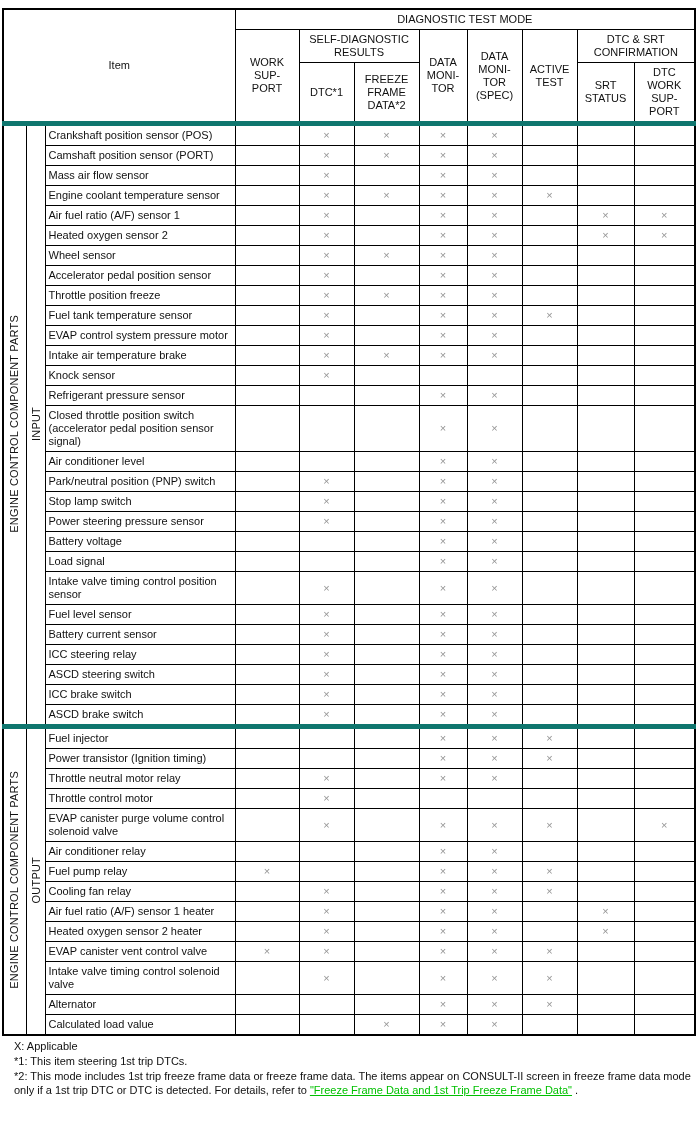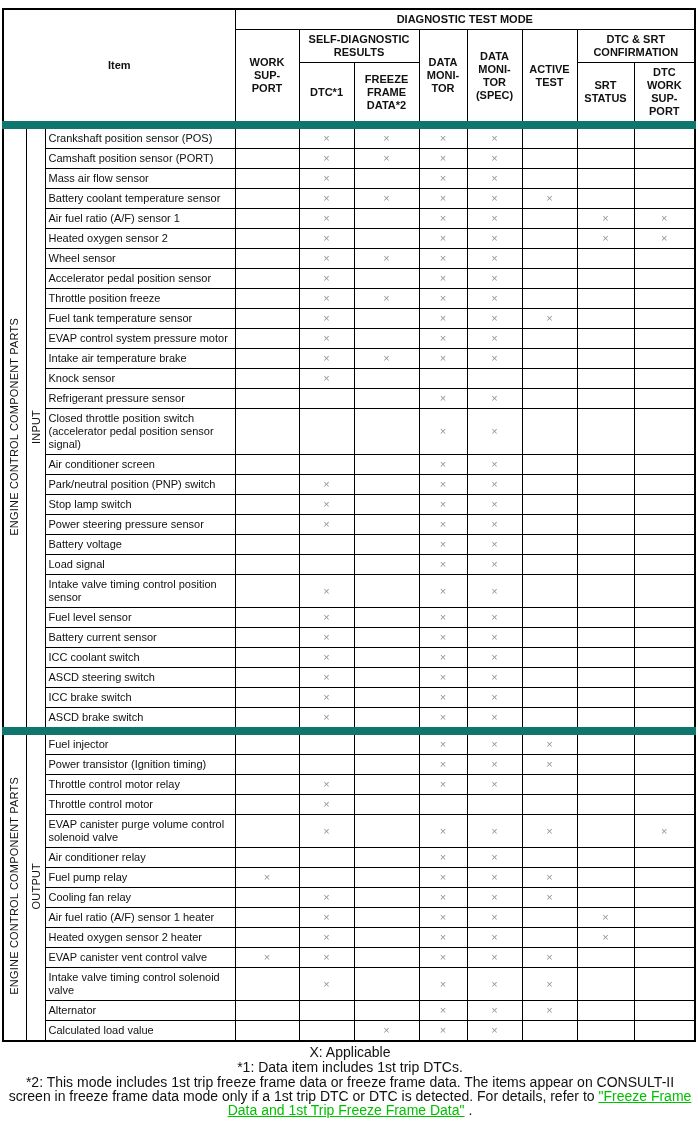--- a/index.html
+++ b/index.html
@@ -18,21 +18,21 @@
     border:2px solid #000;
   }
   table.diag th, table.diag td{
     border:1px solid #000;
     font-size:11px;
     line-height:13px;
     padding:3px 3px;
     overflow:hidden;
   }
   thead th{
-    font-weight:bold;
+    font-weight:normal;
     text-align:center;
     vertical-align:middle;
     white-space:pre-line;
     padding:2px 1px;
   }
   thead .hdr-bottom{border-bottom:2px solid #000;}
   td.item-cell{
     text-align:left;
     vertical-align:middle;
     padding:3px 4px 3px 6px;
@@ -49,29 +49,28 @@
     padding:0;
   }
   td.vlabel span{
     display:inline-block;
     writing-mode:vertical-rl;
     transform:rotate(180deg);
     font-size:11px;
     letter-spacing:0.2px;
     white-space:nowrap;
   }
-  tr.sec-start td{border-top:8px solid #0f766e;}
+  tr.sec-start td{border-top:5px solid #0f766e;}
   .h-row1{height:20px;}
   .h-row2{height:30px;}
   .h-row3{height:60px;}
   .footnotes{
-    margin:3px 2px 0 4px;
-    font-size:14px;
+    margin:3px 2px 0 12px;
+    font-size:11px;
     line-height:14px;
-    text-align:center;
   }
   .footnotes p{margin:0 0 1px 0;}
   .fn-link{
     color:#00c000;
     text-decoration:underline;
     cursor:pointer;
   }
 </style>
 </head>
 <body>
@@ -157,21 +156,21 @@
           <td class="mark-cell"></td>
           <td class="mark-cell">×</td>
           <td class="mark-cell"></td>
           <td class="mark-cell">×</td>
           <td class="mark-cell">×</td>
           <td class="mark-cell"></td>
           <td class="mark-cell"></td>
           <td class="mark-cell"></td>
         </tr>
         <tr>
-          <td class="item-cell">Battery coolant temperature sensor</td>
+          <td class="item-cell">Engine coolant temperature sensor</td>
           <td class="mark-cell"></td>
           <td class="mark-cell">×</td>
           <td class="mark-cell">×</td>
           <td class="mark-cell">×</td>
           <td class="mark-cell">×</td>
           <td class="mark-cell">×</td>
           <td class="mark-cell"></td>
           <td class="mark-cell"></td>
         </tr>
         <tr>
@@ -289,21 +288,21 @@
           <td class="mark-cell"></td>
           <td class="mark-cell"></td>
           <td class="mark-cell"></td>
           <td class="mark-cell">×</td>
           <td class="mark-cell">×</td>
           <td class="mark-cell"></td>
           <td class="mark-cell"></td>
           <td class="mark-cell"></td>
         </tr>
         <tr>
-          <td class="item-cell">Air conditioner screen</td>
+          <td class="item-cell">Air conditioner level</td>
           <td class="mark-cell"></td>
           <td class="mark-cell"></td>
           <td class="mark-cell"></td>
           <td class="mark-cell">×</td>
           <td class="mark-cell">×</td>
           <td class="mark-cell"></td>
           <td class="mark-cell"></td>
           <td class="mark-cell"></td>
         </tr>
         <tr>
@@ -388,21 +387,21 @@
           <td class="mark-cell"></td>
           <td class="mark-cell">×</td>
           <td class="mark-cell"></td>
           <td class="mark-cell">×</td>
           <td class="mark-cell">×</td>
           <td class="mark-cell"></td>
           <td class="mark-cell"></td>
           <td class="mark-cell"></td>
         </tr>
         <tr>
-          <td class="item-cell">ICC coolant switch</td>
+          <td class="item-cell">ICC steering relay</td>
           <td class="mark-cell"></td>
           <td class="mark-cell">×</td>
           <td class="mark-cell"></td>
           <td class="mark-cell">×</td>
           <td class="mark-cell">×</td>
           <td class="mark-cell"></td>
           <td class="mark-cell"></td>
           <td class="mark-cell"></td>
         </tr>
         <tr>
@@ -456,21 +455,21 @@
           <td class="mark-cell"></td>
           <td class="mark-cell"></td>
           <td class="mark-cell"></td>
           <td class="mark-cell">×</td>
           <td class="mark-cell">×</td>
           <td class="mark-cell">×</td>
           <td class="mark-cell"></td>
           <td class="mark-cell"></td>
         </tr>
         <tr>
-          <td class="item-cell">Throttle control motor relay</td>
+          <td class="item-cell">Throttle neutral motor relay</td>
           <td class="mark-cell"></td>
           <td class="mark-cell">×</td>
           <td class="mark-cell"></td>
           <td class="mark-cell">×</td>
           <td class="mark-cell">×</td>
           <td class="mark-cell"></td>
           <td class="mark-cell"></td>
           <td class="mark-cell"></td>
         </tr>
         <tr>
@@ -592,16 +591,16 @@
           <td class="mark-cell">×</td>
           <td class="mark-cell"></td>
           <td class="mark-cell"></td>
           <td class="mark-cell"></td>
         </tr>
       </tbody>
   </table>
 
   <div class="footnotes">
     <p>X: Applicable</p>
-    <p>*1: Data item includes 1st trip DTCs.</p>
+    <p>*1: This item steering 1st trip DTCs.</p>
     <p><span>*2: This mode includes 1st trip freeze frame data or freeze frame data. The items appear on CONSULT-II screen in freeze frame data mode only if a 1st trip DTC or DTC is detected. For details, refer to </span><span class="fn-link">"Freeze Frame Data and 1st Trip Freeze Frame Data"</span><span> .</span></p>
   </div>
 </div>
 
 </body></html>

